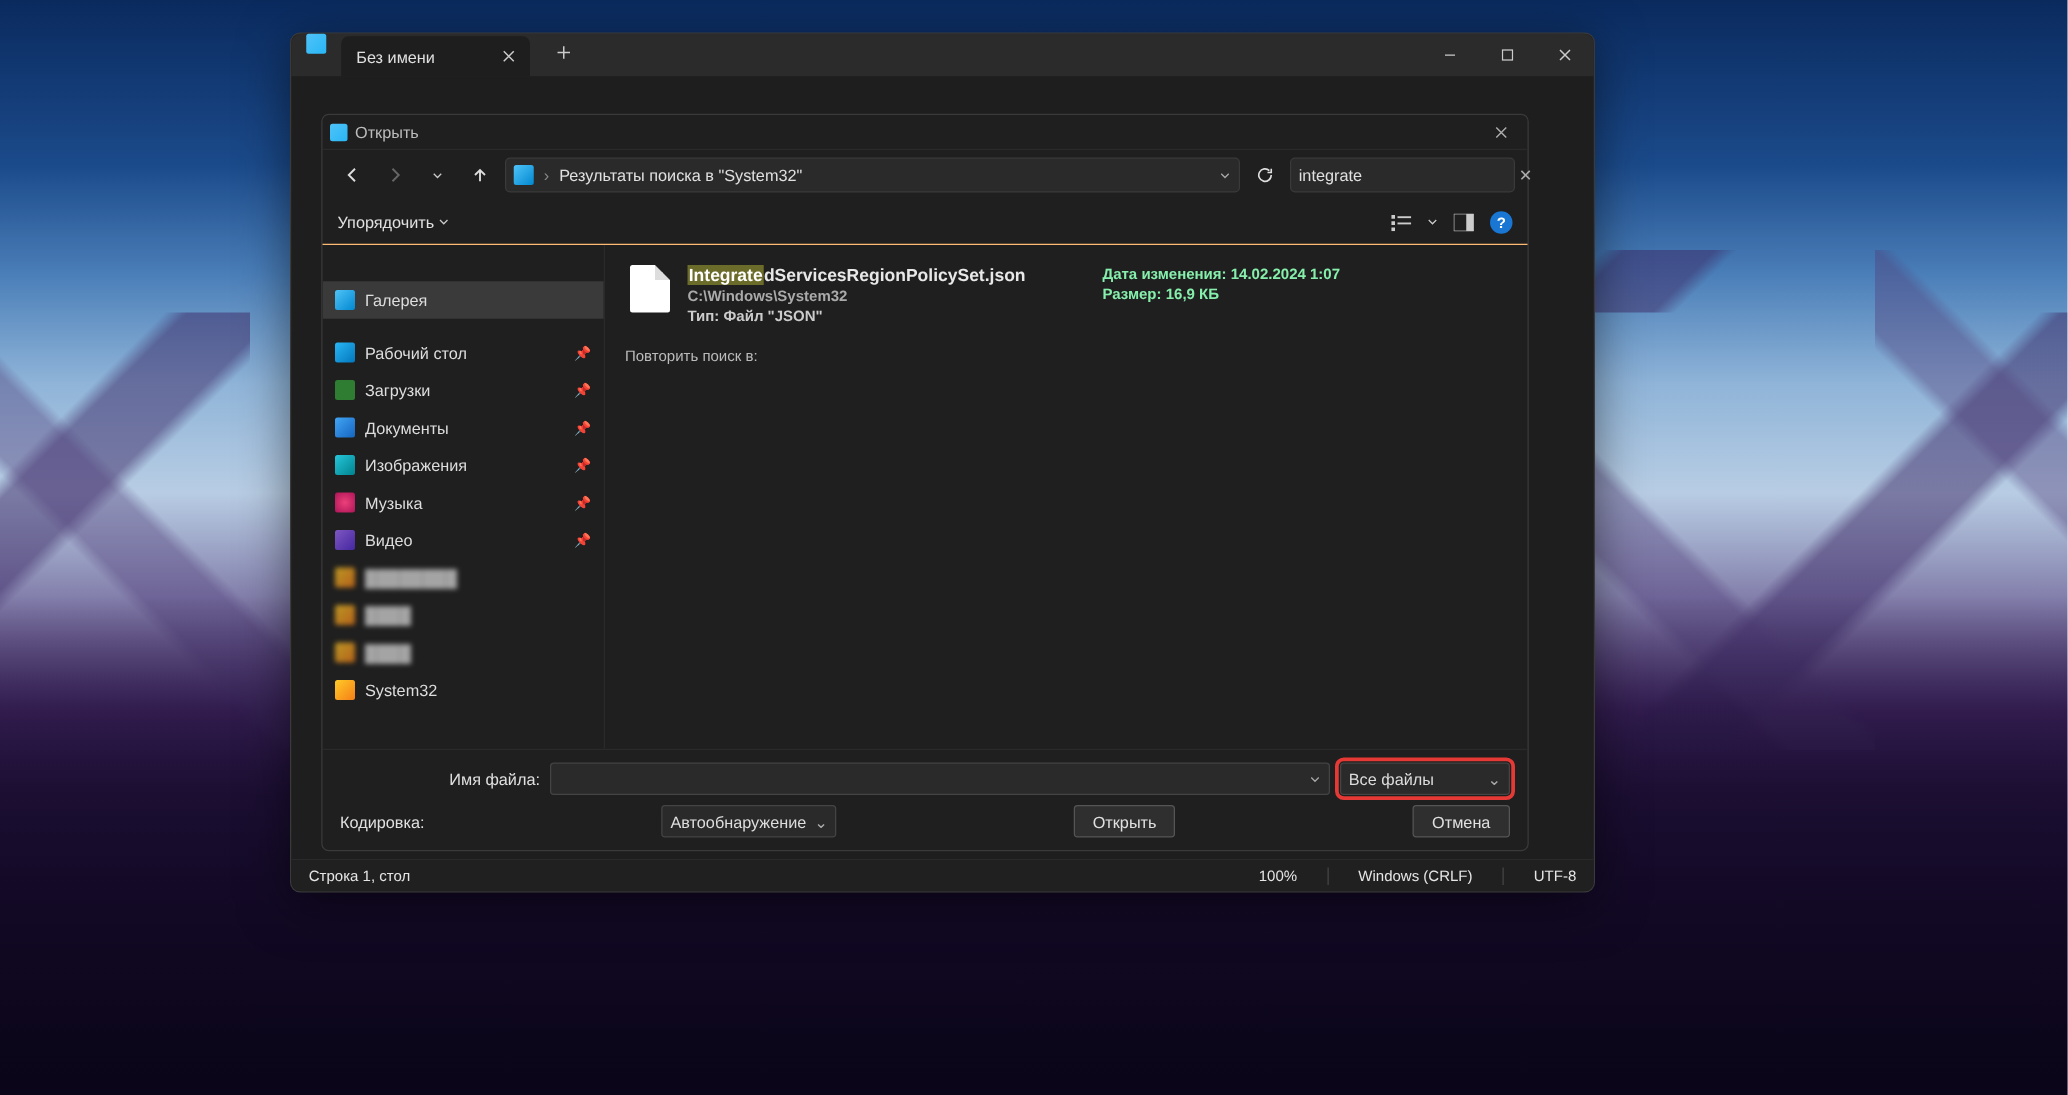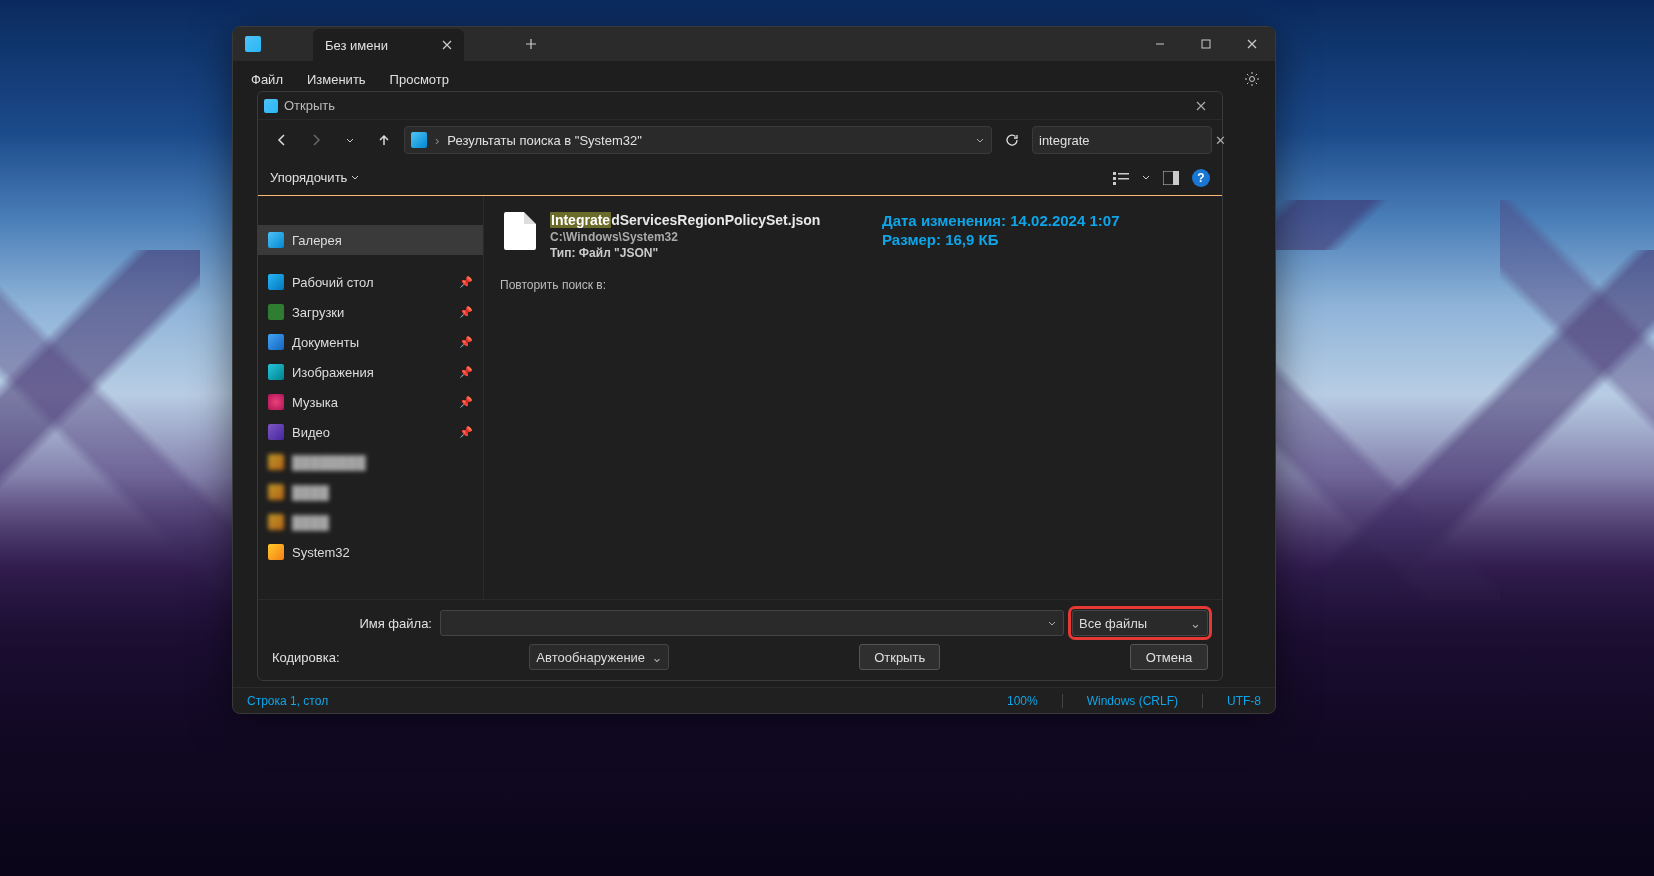--- a/index.html
+++ b/index.html
@@ -38,23 +38,22 @@
   color: #e0e0e0;
   font-size: 13px;
   box-shadow: 0 8px 40px rgba(0,0,0,.5);
   z-index: 10;
 }
 
 
 .titlebar {
   height: 34px;
   background: #2b2b2b;
-  display: flex; align-items: center;
+  display: flex; align-items: flex-start;
   border-radius: 8px 8px 0 0;
-  gap: 40px;
 }
 .app-icon {
   width: 16px; height: 16px; margin: 0 12px;
   background: linear-gradient(135deg, #4fc3f7, #29b6f6);
   border-radius: 2px;
 }
 .tab {
   display: flex; align-items: center;
   height: 32px; padding: 0 8px 0 12px; margin-top: 2px;
   background: #1e1e1e;
@@ -154,21 +153,21 @@
 .results { flex:1; padding:10px 16px; overflow-y:auto; }
 .result-row {
   display:flex; align-items:flex-start; gap:14px; padding:6px 4px;font-weight:bold;
 }
 .file-icon { width:32px; height:38px; background:#fff; border-radius:2px; position:relative; flex-shrink:0; }
 .file-icon::after { content:''; position:absolute; right:0; top:0; border-width:6px; border-style:solid; border-color:#1f1f1f #1f1f1f #ddd #ddd; }
 .result-main { flex:1; }
 .fname { font-size:14px; color:#e8e8e8; }
 .fname .hl { background:#6b6b2a; color:#fff; padding:0 1px; }
 .fpath { color:#aaa; font-size:12px; margin-top:2px; }
-.result-meta { width:320px; color:#0ea5e9; font-size:15px;margin-left:24px; }
+.result-meta { width:320px; color:#86efac; font-size:12px;margin-left:24px; }
 .meta-line { margin-bottom:2px; }
 
 .repeat-label { color:#bbb; margin-top:12px; margin-bottom:8px; font-size:12px; }
 .repeat-row { display:flex; gap:20px; align-items:center; }
 .repeat-item { display:flex; align-items:center; gap:6px; color:#ddd; font-size:13px; }
 .sm-ic { width:16px; height:16px; border-radius:2px; }
 .ic-lib { background: linear-gradient(135deg,#ffca28,#f57f17); }
 .ic-pc { background: linear-gradient(135deg,#29b6f6,#0277bd); }
 .ic-other { background: linear-gradient(135deg,#ffb74d,#ef6c00); }
 .ic-content { background:#eee; }
@@ -192,21 +191,21 @@
   height:26px; min-width:78px; padding:0 14px;
   background:#2f2f2f; border:1px solid #555; border-radius:3px;
   display:flex; align-items:center; justify-content:center;
 }
 
 
 .statusbar {
   margin-top:auto; height:26px; background:#202020;
   border-top:1px solid #2a2a2a; border-radius:0 0 8px 8px;
   display:flex; align-items:center; padding:0 14px; gap:24px;
-  color:#0ea5e9; font-size:12px;
+  color:#e5e5e5; font-size:12px;
 }
 .statusbar .sp { margin-left:auto; }
 .statusbar .sep { width:1px; height:14px; background:#444; }
 
 svg { display:block; }
 </style>
 </head>
 <body>
 
 <div class="window">
@@ -238,31 +237,20 @@
           </svg>
         </div>
       <div>
           <svg width="10" height="10" viewBox="0 0 10 10">
             <path d="M1 1L9 9M9 1L1 9" stroke="#ccc" stroke-width="1.2"></path>
           </svg>
         </div>
     </div>
   </div>
 
-  <div class="menubar">
-    <div class="mi">Файл</div>
-    <div class="mi">Изменить</div>
-    <div class="mi">Просмотр</div>
-    <div class="gear">
-      <svg width="16" height="16" viewBox="0 0 16 16">
-          <circle cx="8" cy="8" r="2.5" stroke="#ccc" fill="none"></circle>
-          <path d="M8 1v2M8 13v2M1 8h2M13 8h2M3 3l1.4 1.4M11.6 11.6L13 13M13 3l-1.4 1.4M4.4 11.6L3 13" stroke="#ccc"></path>
-        </svg>
-    </div>
-  </div>
 
   <div class="dialog">
 
     <div class="dialog-title">
       <div class="dlg-icon"></div>
       <span style="color:#bbb;">Открыть</span>
       <div class="dlg-close">
         <svg width="10" height="10" viewBox="0 0 10 10">
             <path d="M1 1L9 9M9 1L1 9" stroke="#aaa" stroke-width="1.2"></path>
           </svg>

